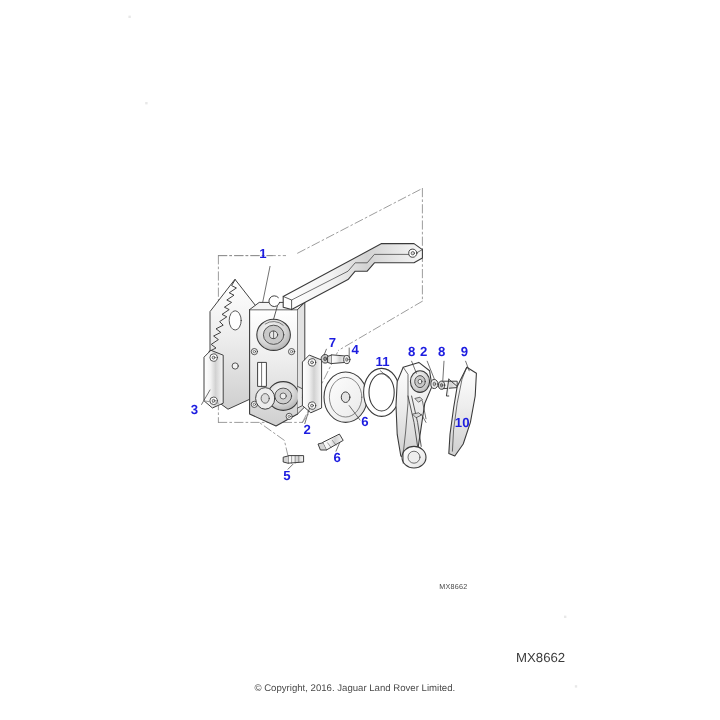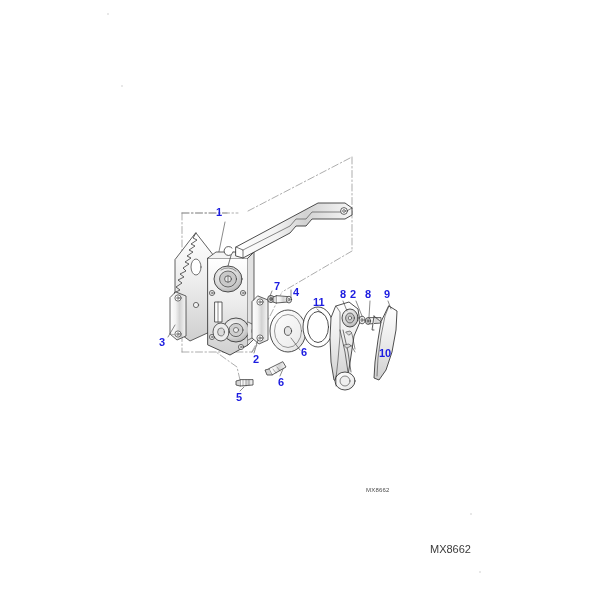--- a/index.html
+++ b/index.html
@@ -319,14 +319,15 @@
   <div class="callout-label" style="left:340px; top:289px;">8</div>
   <div class="callout-label" style="left:350px; top:289px;">2</div>
   <div class="callout-label" style="left:365px; top:289px;">8</div>
   <div class="callout-label" style="left:384px; top:289px;">9</div>
   <div class="callout-label" style="left:355px; top:348px;margin-left:24px;">10</div>
   <div class="callout-label" style="left:313px; top:297px;">11</div>
   <div class="callout-label" style="left:301px; top:347px;">6</div>
 
   <div id="part-code-small">MX8662</div>
   <div id="part-code-main">MX8662</div>
+  <div id="copyright-line">© Copyright, 2016. Jaguar Land Rover Limited.</div>
 
 </div>
 
 </body></html>

